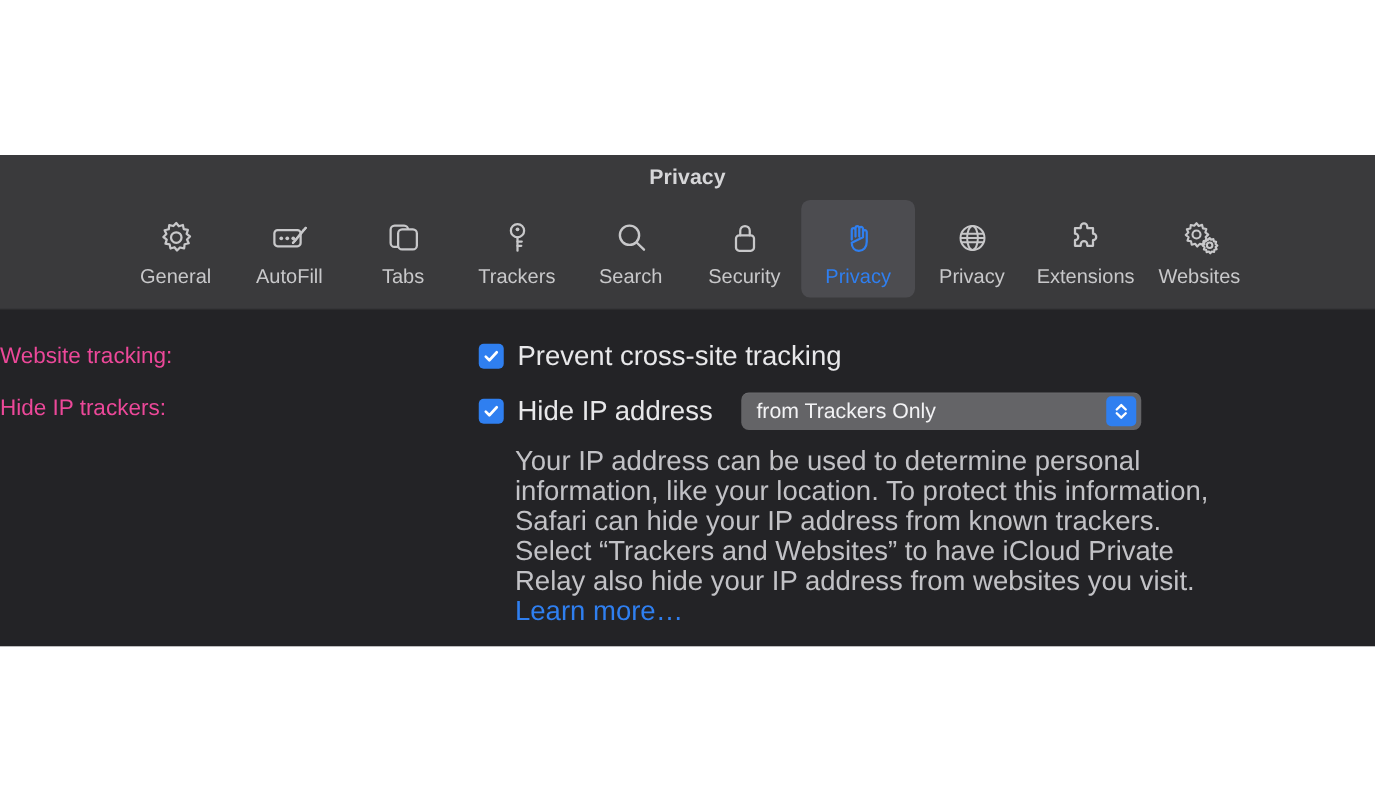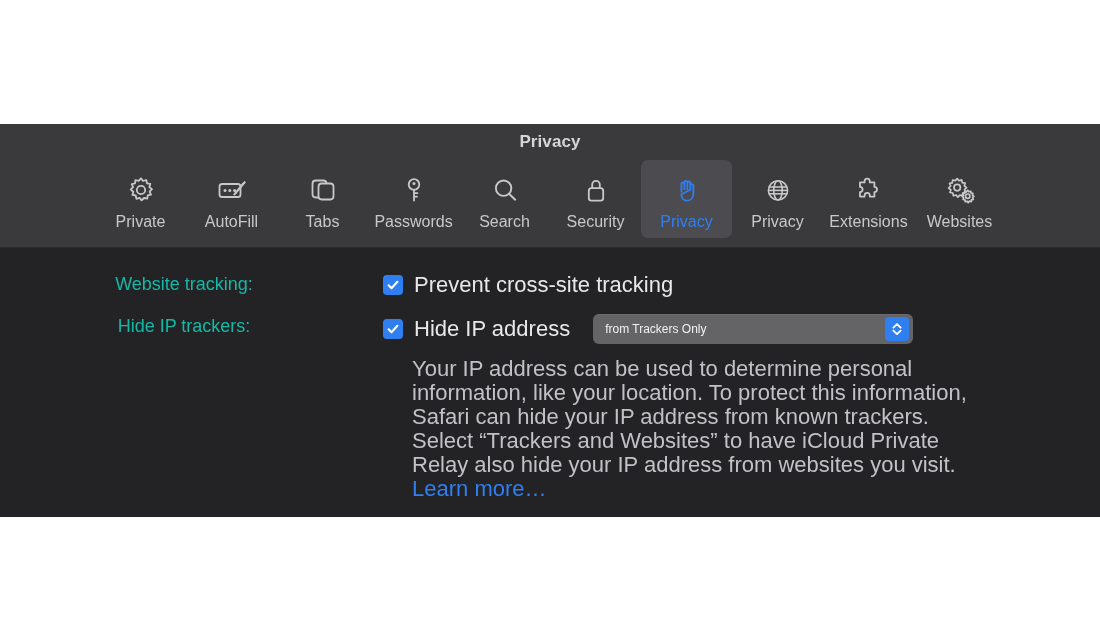--- a/index.html
+++ b/index.html
@@ -106,23 +106,23 @@
   }
 
   .row {
     display: flex;
     align-items: flex-start;
   }
   .row-tracking { margin-bottom: 16px; }
 
   .row-label {
     width: 368px;
-    text-align: center;
+    text-align: left;
     font-size: 18px;
-    color: #14b8a6;
+    color: #ec4899;
     padding-top: 2px;
     box-sizing: border-box;
     white-space: nowrap;
   }
   .row-fields {
     display: flex;
     align-items: center;
     padding-left: 15px;
   }
 
@@ -153,21 +153,21 @@
     height: 30px;
     border-radius: 6px;
     background: #646467;
     display: flex;
     align-items: center;
     position: relative;
     box-shadow: 0 0.5px 0 rgba(255,255,255,0.10) inset;
     cursor: default;
   }
   .popup-value {
-    font-size: 12px;
+    font-size: 17px;
     color: #f2f2f4;
     padding-left: 12px;
     white-space: nowrap;
   }
   .popup-chevrons {
     position: absolute;
     right: 4px;
     top: 3px;
     width: 24px;
     height: 24px;
@@ -205,21 +205,21 @@
 
     <div class="toolbar">
 
       <div class="tool-item">
         <span class="tool-icon">
           <svg width="34" height="34" viewBox="0 0 34 34" fill="none" stroke="#c8c8ca" stroke-width="1.8">
             <circle cx="17" cy="17" r="4.2"></circle>
             <path d="M17 5.4 L19.1 8.0 L22.3 7.0 L23.0 10.3 L26.3 10.9 L25.3 14.1 L28.0 16.2 L25.6 18.6 L27.0 21.6 L23.7 22.4 L23.3 25.7 L20.0 25.0 L17.6 27.4 L15.6 24.8 L12.4 25.8 L11.7 22.5 L8.4 21.9 L9.4 18.7 L6.7 16.6 L9.1 14.2 L7.7 11.2 L11.0 10.4 L11.4 7.1 L14.7 7.8 Z" stroke-linejoin="round"></path>
           </svg>
         </span>
-        <span class="tool-label">Private</span>
+        <span class="tool-label">General</span>
       </div>
 
       <div class="tool-item">
         <span class="tool-icon">
           <svg width="36" height="34" viewBox="0 0 36 34" fill="none" stroke="#c8c8ca" stroke-width="1.8">
             <rect x="5.5" y="11" width="21" height="13" rx="2.6"></rect>
             <circle cx="11" cy="17.6" r="1.5" fill="#c8c8ca" stroke="none"></circle>
             <circle cx="15.8" cy="17.6" r="1.5" fill="#c8c8ca" stroke="none"></circle>
             <circle cx="20.6" cy="17.6" r="1.5" fill="#c8c8ca" stroke="none"></circle>
             <path d="M22.2 19.4 L30.6 9.3" stroke-linecap="round"></path>
@@ -244,21 +244,21 @@
       <div class="tool-item">
         <span class="tool-icon">
           <svg width="34" height="34" viewBox="0 0 34 34" fill="none" stroke="#c8c8ca" stroke-width="1.8">
             <circle cx="17" cy="11.5" r="5.3"></circle>
             <circle cx="17" cy="10.4" r="1.5" fill="#c8c8ca" stroke="none"></circle>
             <path d="M17 16.8 L17 27.5" stroke-linecap="round"></path>
             <path d="M17 20.2 L20.4 20.2" stroke-linecap="round"></path>
             <path d="M17 23.6 L20.0 23.6" stroke-linecap="round"></path>
           </svg>
         </span>
-        <span class="tool-label">Passwords</span>
+        <span class="tool-label">Trackers</span>
       </div>
 
       <div class="tool-item">
         <span class="tool-icon">
           <svg width="34" height="34" viewBox="0 0 34 34" fill="none" stroke="#c8c8ca" stroke-width="1.9">
             <circle cx="15.6" cy="15.2" r="7.7"></circle>
             <path d="M21.3 21.0 L27.2 26.7" stroke-linecap="round"></path>
           </svg>
         </span>
         <span class="tool-label">Search</span>

